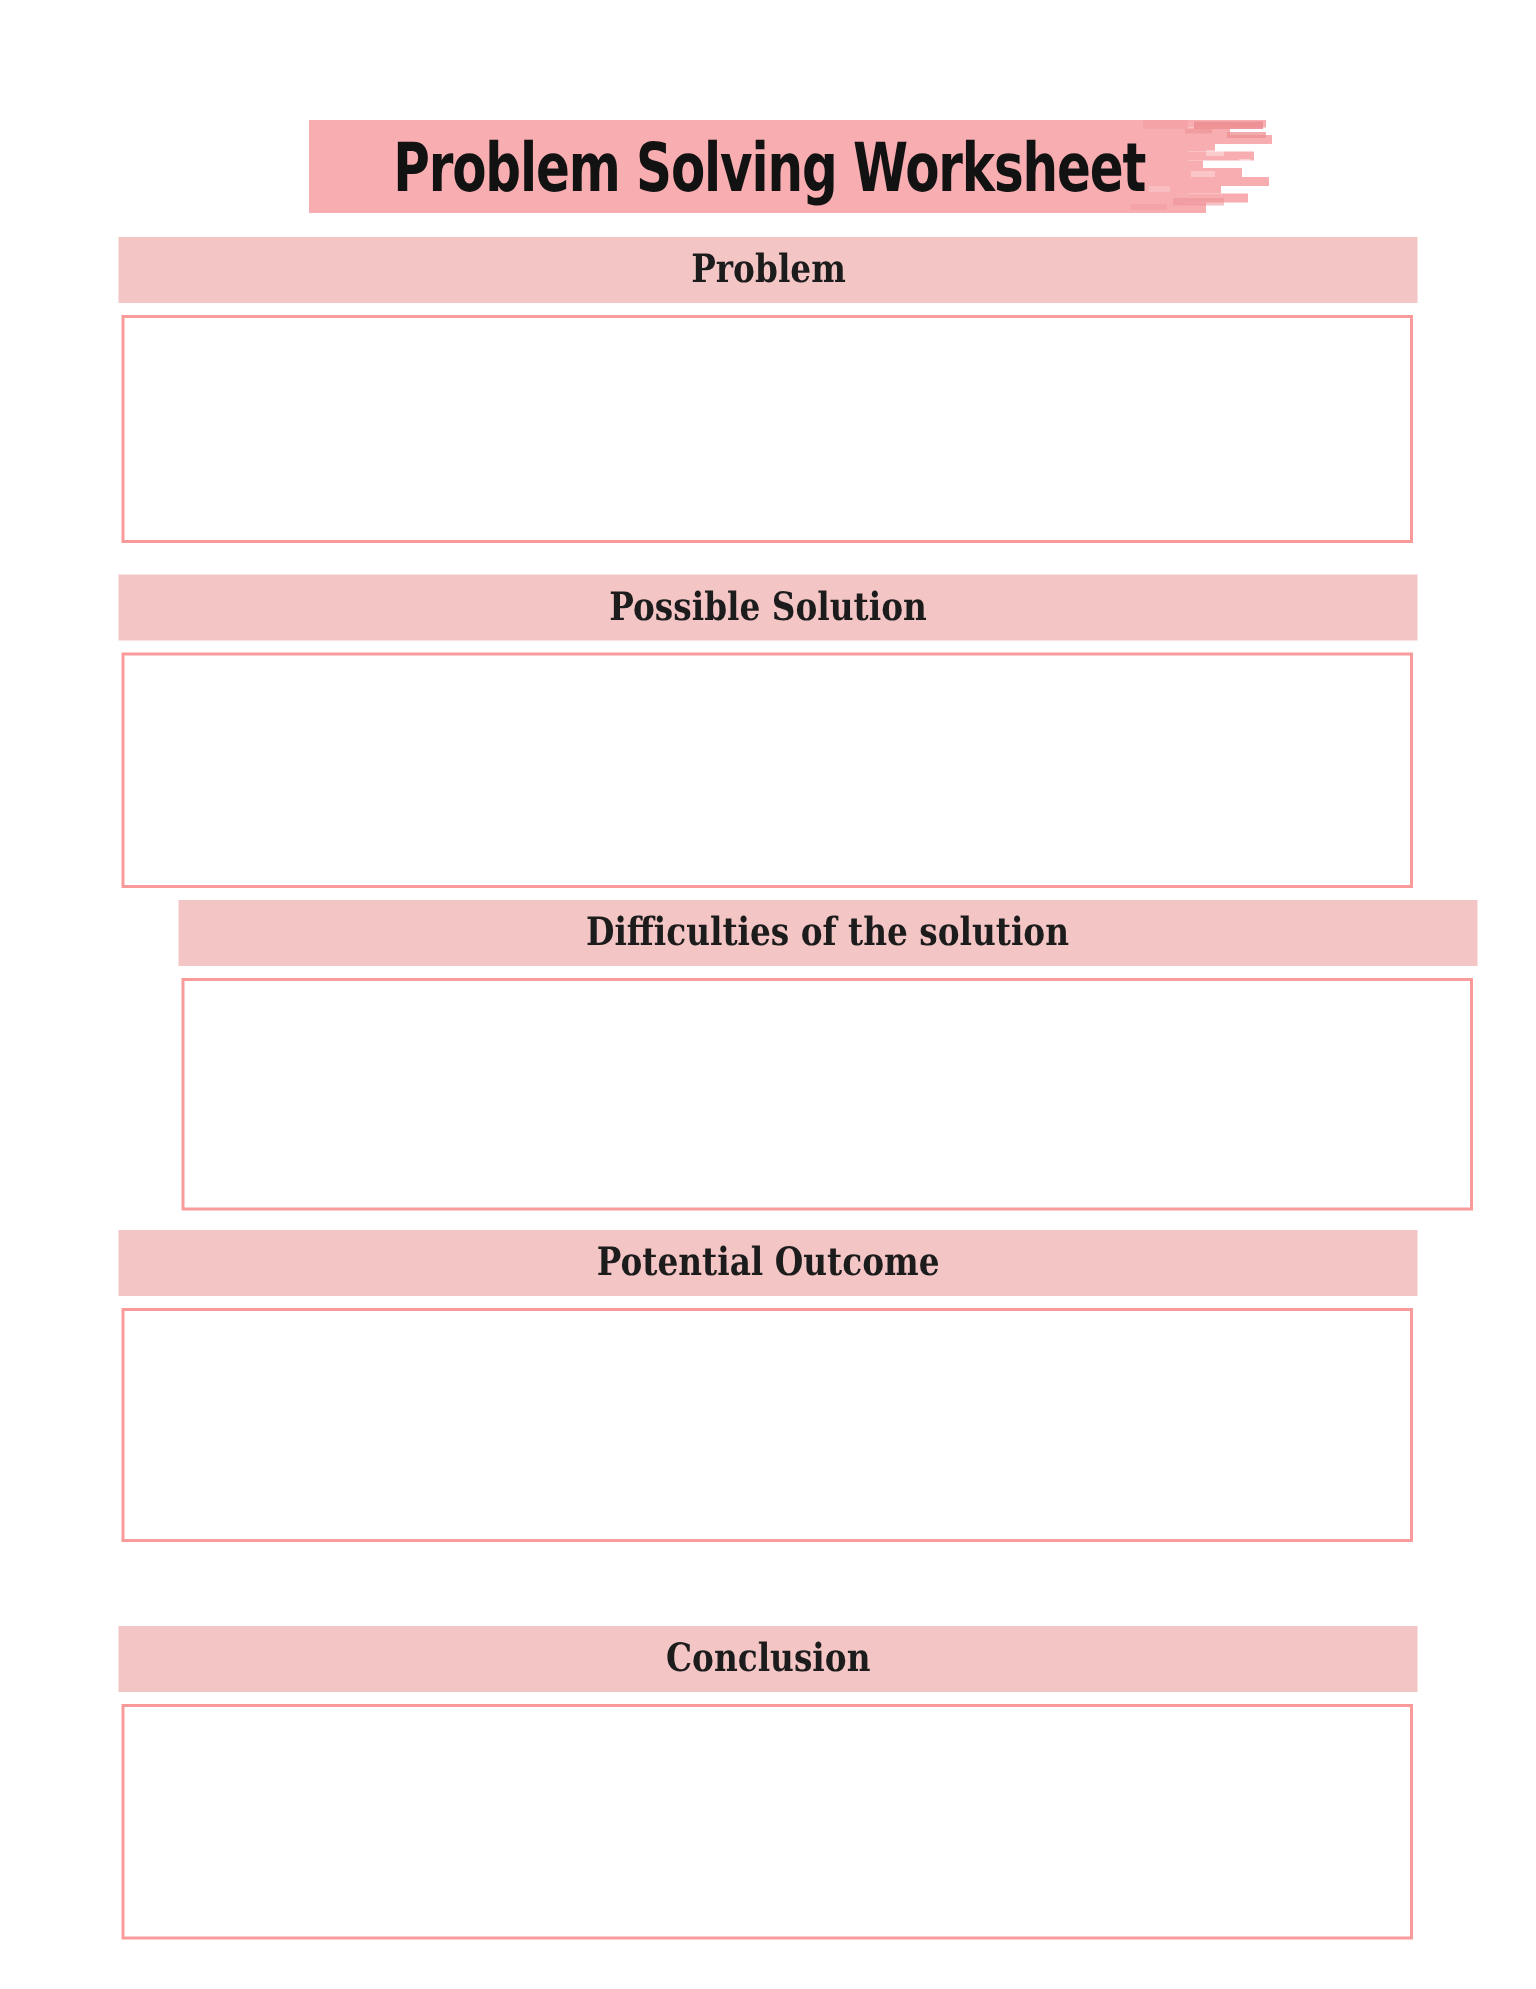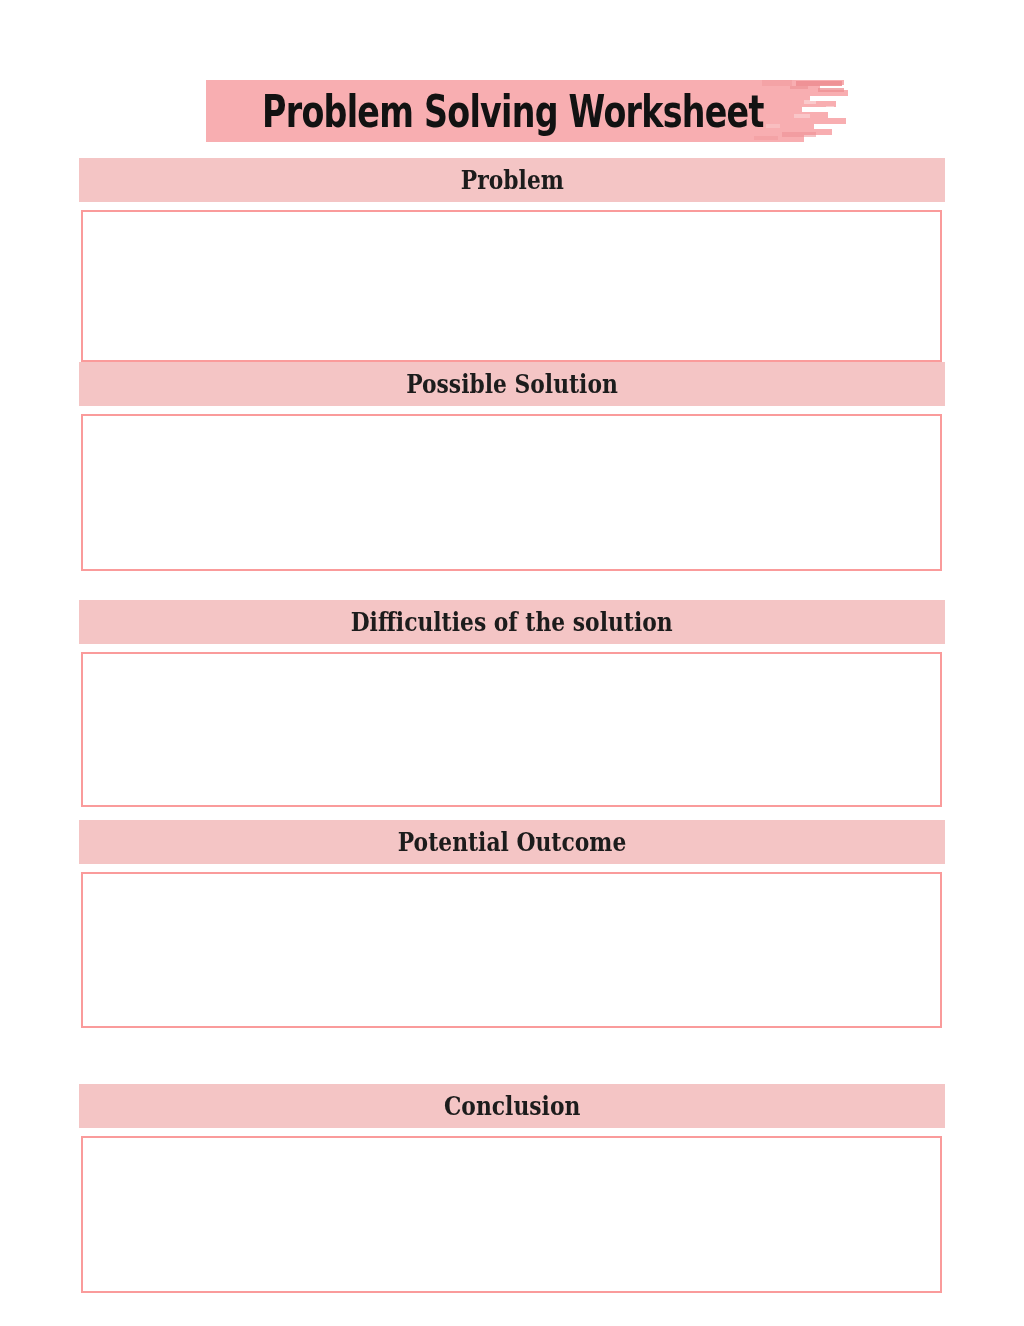--- a/index.html
+++ b/index.html
@@ -52,22 +52,22 @@
     color: #121212;
   }
 
   
   .sec {
     position: absolute;
     left: 79px;
     width: 692px;
   }
   .s1 { top: 158px; }
-  .s2 { top: 362px; border-radius: 13px; }
-  .s3 { top: 600px; }
+  .s2 { top: 383px; border-radius: 13px; }
+  .s3 { top: 600px; margin-left: 40px; }
   .s4 { top: 820px; border-radius: 22px; }
   .s5 { top: 1040px; margin-top: 44px; }
 
   .bar {
     width: 866px;
     height: 44px;
     background: #f4c5c5;
     display: flex;
     align-items: center;
     justify-content: center;

